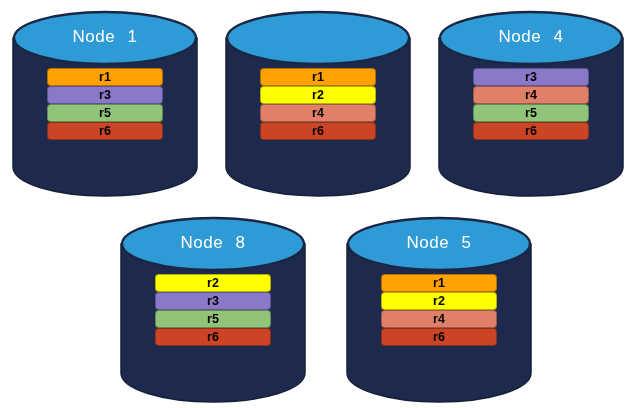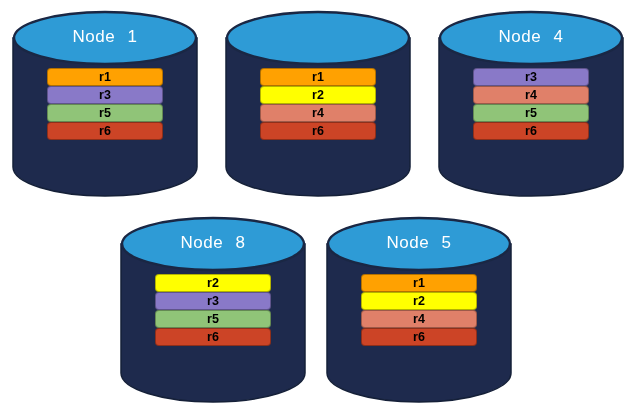--- a/index.html
+++ b/index.html
@@ -61,21 +61,21 @@
     font-size: 12.5px;
     font-weight: 700;
     line-height: 1;
     user-select: none;
   }
   
   .n1 { left: 10px;  top: 8px; }
   .n2 { left: 223px; top: 8px; }
   .n3 { left: 436px; top: 8px; }
   .n4 { left: 118px; top: 214px; }
-  .n5 { left: 324px; top: 214px; }
+  .n5 { left: 344px; top: 214px; }
 </style>
 </head>
 <body>
 
 <div class="canvas">
 
   <div class="node n1">
     <svg class="cyl" viewBox="0 0 190 192" aria-hidden="true">
       <path class="body-path" d="M3,30 L3,159 A92,29 0 0 0 187,159 L187,30 Z" fill="#1E2A4D"></path>
       <ellipse class="top-ellipse" cx="95" cy="30" rx="91" ry="26" fill="#2E9BD6"></ellipse>

